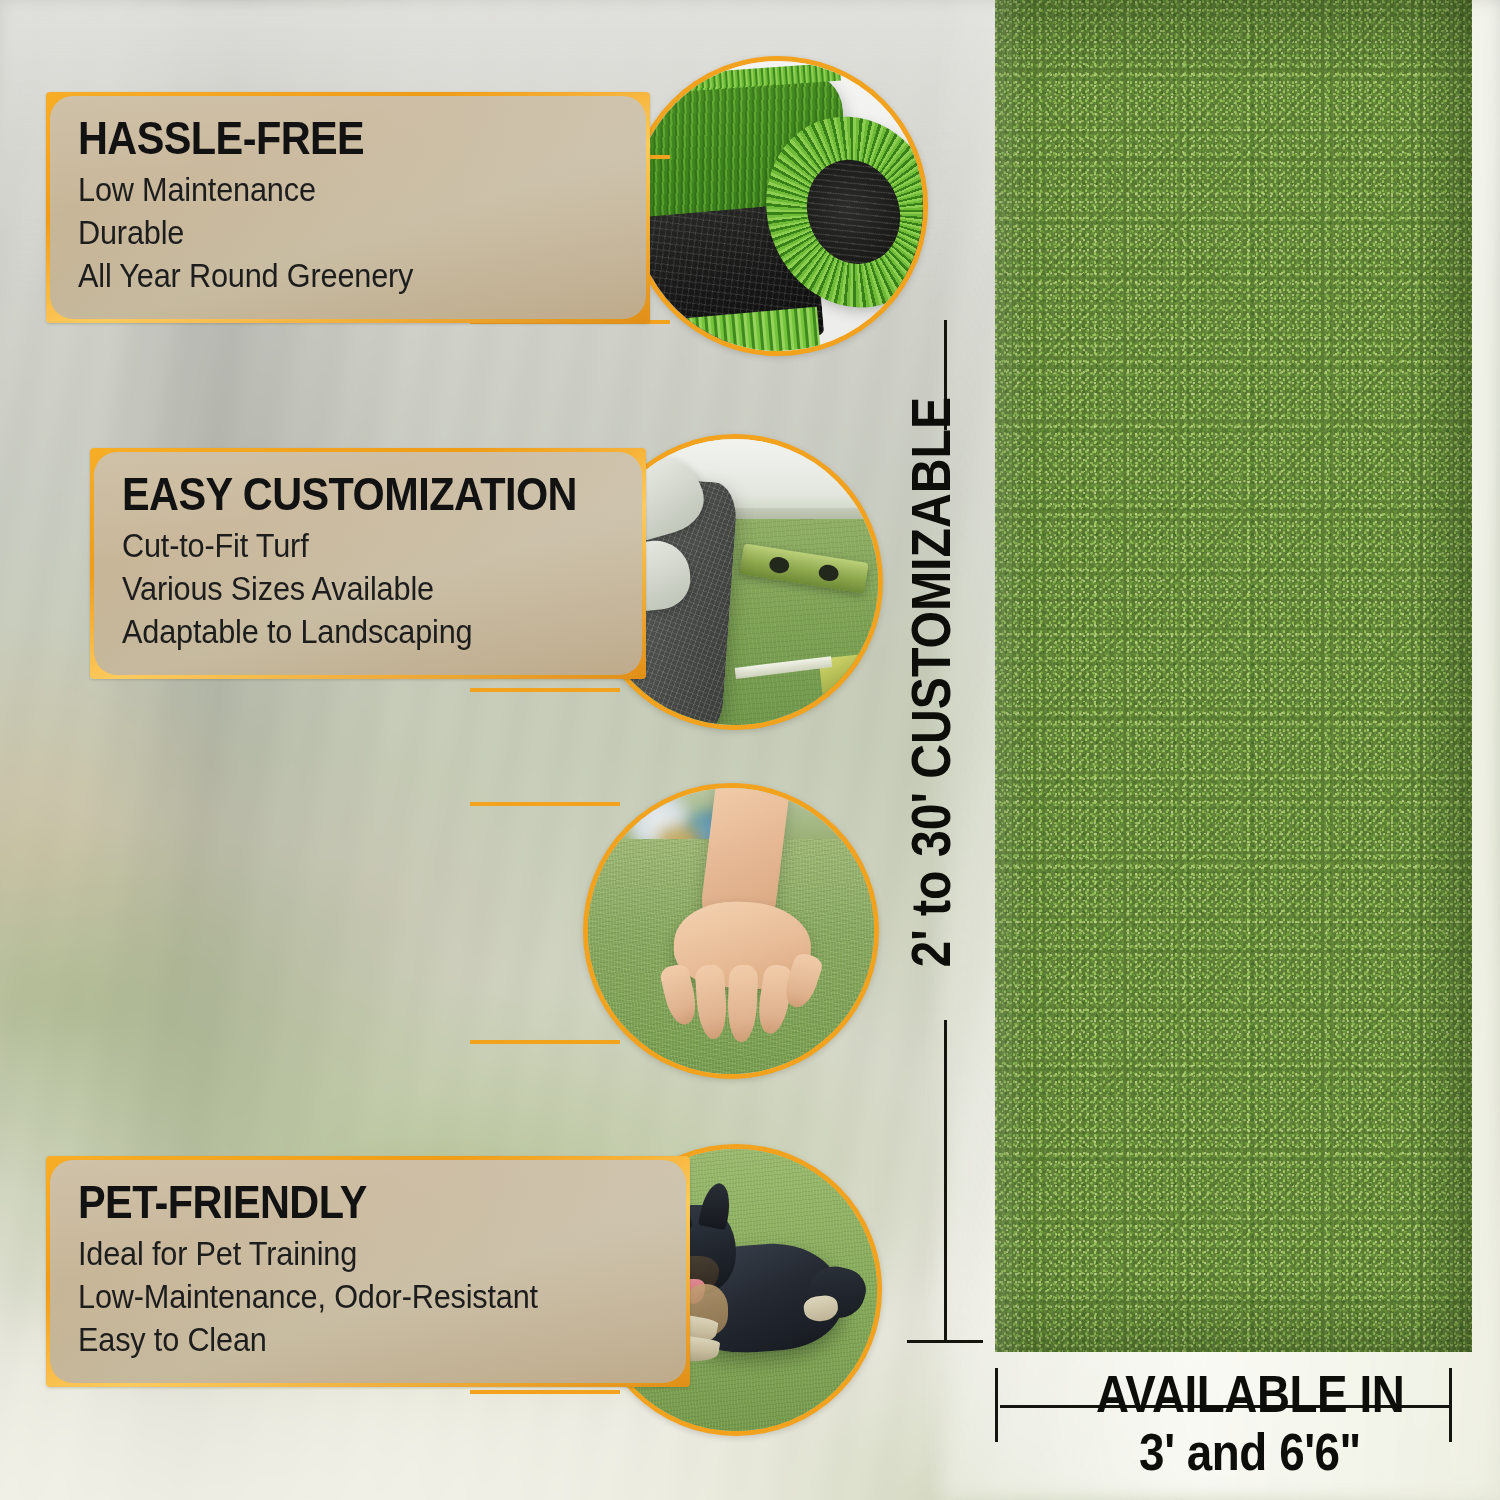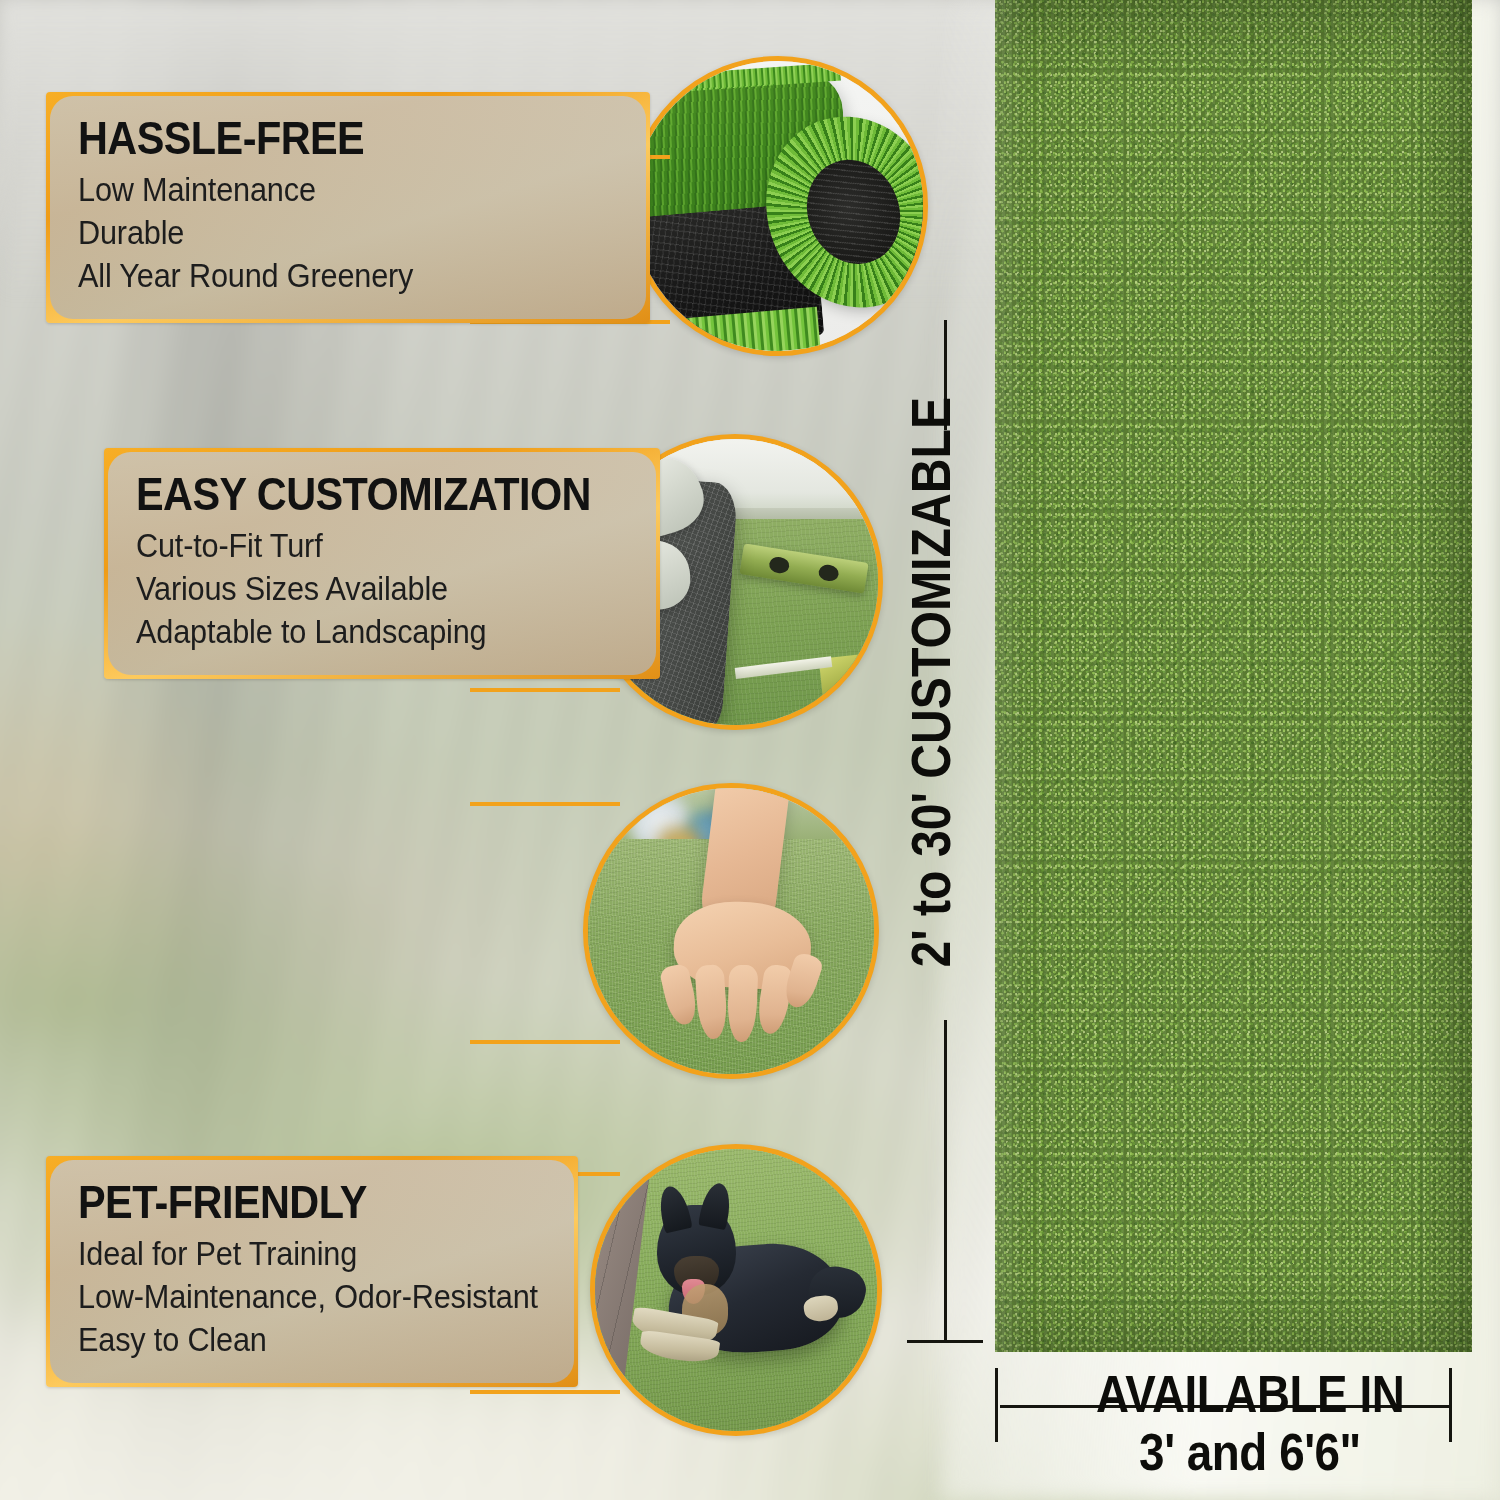--- a/index.html
+++ b/index.html
@@ -441,33 +441,33 @@
     <div class="card-box">
       <div class="card-inner">
         <div class="card-title">HASSLE-FREE</div>
         <div class="card-line">Low Maintenance</div>
         <div class="card-line">Durable</div>
         <div class="card-line">All Year Round Greenery</div>
       </div>
     </div>
   </div>
 
-  <div class="card-wrap" style="left:56px; top:448px; width:604px;padding-left:48px;">
+  <div class="card-wrap" style="left:42px; top:448px; width:604px;padding-left:48px;">
     <div class="card-box">
       <div class="card-inner">
         <div class="card-title">EASY CUSTOMIZATION</div>
         <div class="card-line">Cut-to-Fit Turf</div>
         <div class="card-line">Various Sizes Available</div>
         <div class="card-line">Adaptable to Landscaping</div>
       </div>
     </div>
   </div>
 
 
-  <div class="card-wrap" style="left:46px; top:1156px; width:532px;">
+  <div class="card-wrap" style="left:46px; top:1156px; width:644px;">
     <div class="card-box">
       <div class="card-inner">
         <div class="card-title">PET-FRIENDLY</div>
         <div class="card-line">Ideal for Pet Training</div>
         <div class="card-line">Low-Maintenance, Odor-Resistant</div>
         <div class="card-line">Easy to Clean</div>
       </div>
     </div>
   </div>
 

